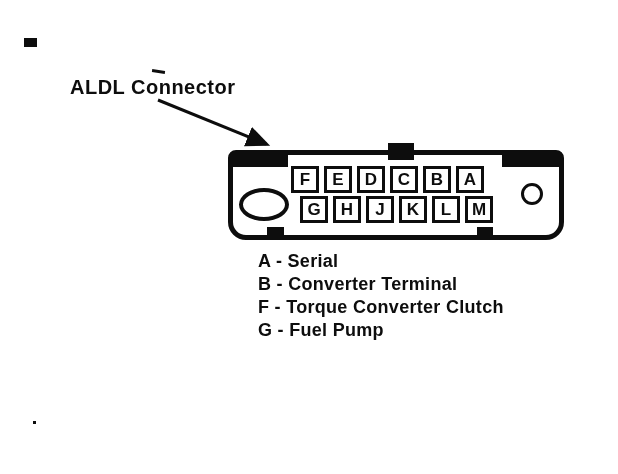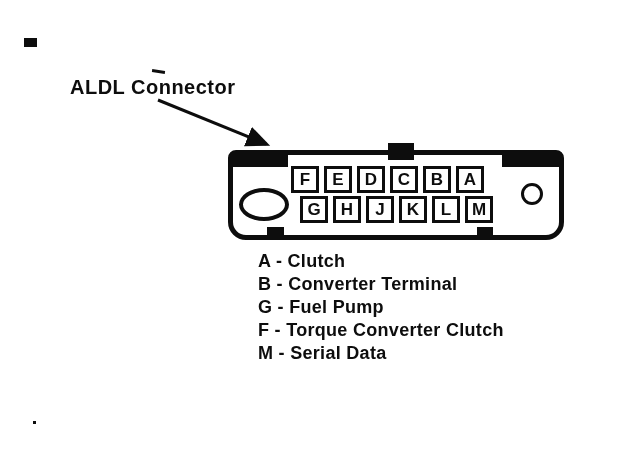--- a/index.html
+++ b/index.html
@@ -163,20 +163,19 @@
         <div class="pin">H</div>
         <div class="pin">J</div>
         <div class="pin">K</div>
         <div class="pin">L</div>
         <div class="pin">M</div>
       </div>
     </div>
   </div>
 
   <div class="legend">
-    <div class="legend-line">A - Clutch</div>
+    <div class="legend-line">A - Serial</div>
     <div class="legend-line">B - Converter Terminal</div>
+    <div class="legend-line">F - Torque Converter Clutch</div>
     <div class="legend-line">G - Fuel Pump</div>
-    <div class="legend-line">F - Torque Converter Clutch</div>
-    <div class="legend-line">M - Serial Data</div>
   </div>
 
 </div>
 
 </body></html>

